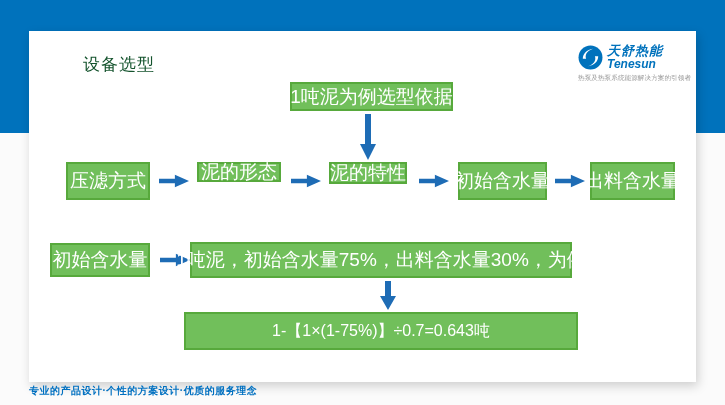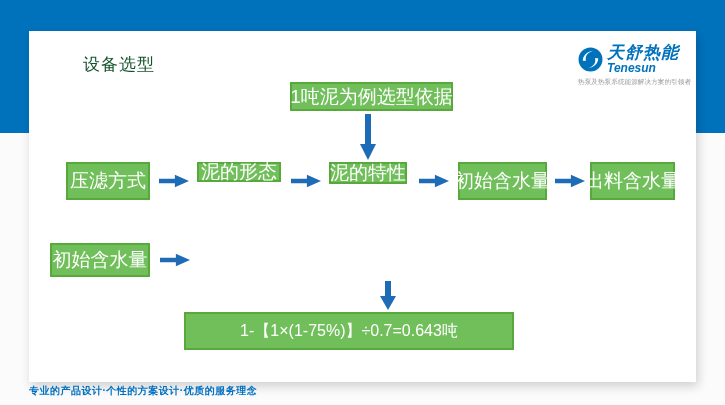--- a/index.html
+++ b/index.html
@@ -15,21 +15,21 @@
   }
   .slide-title{
     position:absolute;left:54px;top:22px;
     font-size:17px;font-weight:normal;color:#14532d;letter-spacing:1px;text-align:right;
   }
   
   .logo{position:absolute;left:549px;top:13px;width:118px;}
   .logo-row{display:flex;align-items:center;}
   .logo-icon{width:25px;height:25px;flex:0 0 25px;}
   .logo-names{margin-left:4px;display:flex;flex-direction:column;line-height:1;}
-  .logo-cn{font-size:17px;font-weight:bold;font-style:italic;color:#0072BC;letter-spacing:1px;}
+  .logo-cn{font-size:13px;font-weight:bold;font-style:italic;color:#0072BC;letter-spacing:1px;}
   .logo-en{font-size:12px;font-weight:bold;font-style:italic;color:#0072BC;margin-top:1px;}
   .logo-tagline{font-size:7px;color:#9a9a9a;margin-top:3px;white-space:nowrap;transform:scale(0.95);transform-origin:left top;}
   
   .gbox{
     position:absolute;box-sizing:border-box;
     background:#71BF5B;border:2px solid #57A93C;color:#ffffff;
     display:flex;align-items:center;justify-content:center;
     font-size:19px;white-space:nowrap;
   }
   .arrow{position:absolute;}
@@ -97,24 +97,25 @@
       </svg>
   </span>
   <div class="gbox" style="left:561px;top:131px;width:85px;height:38px;">出料含水量</div>
 
   <div class="gbox" style="left:21px;top:212px;width:100px;height:34px;">初始含水量</div>
   <span class="arrow" style="left:131px;top:222px;">
     <svg width="30" height="14" viewBox="0 0 34 14">
         <polygon points="0,4.5 18,4.5 18,0 34,7 18,14 18,9.5 0,9.5" fill="#1E6CB5"></polygon>
       </svg>
   </span>
+  <div class="gbox" style="left:161px;top:211px;width:382px;height:36px;">1吨泥，初始含水量75%，出料含水量30%，为例</div>
 
   <span class="arrow" style="left:351px;top:250px;">
     <svg width="16" height="29" viewBox="0 0 16 29">
       <polygon points="5,0 11,0 11,15 16,15 8,29 0,15 5,15" fill="#1E6CB5"></polygon>
     </svg>
   </span>
 
-  <div class="gbox" style="left:155px;top:281px;width:330px;height:38px;font-size:16px;">1-【1×(1-75%)】÷0.7=0.643吨</div>
+  <div class="gbox" style="left:155px;top:281px;width:394px;height:38px;font-size:16px;">1-【1×(1-75%)】÷0.7=0.643吨</div>
 
 </div>
 
 <div class="footer">专业的产品设计·个性的方案设计·优质的服务理念</div>
 
 </body></html>

